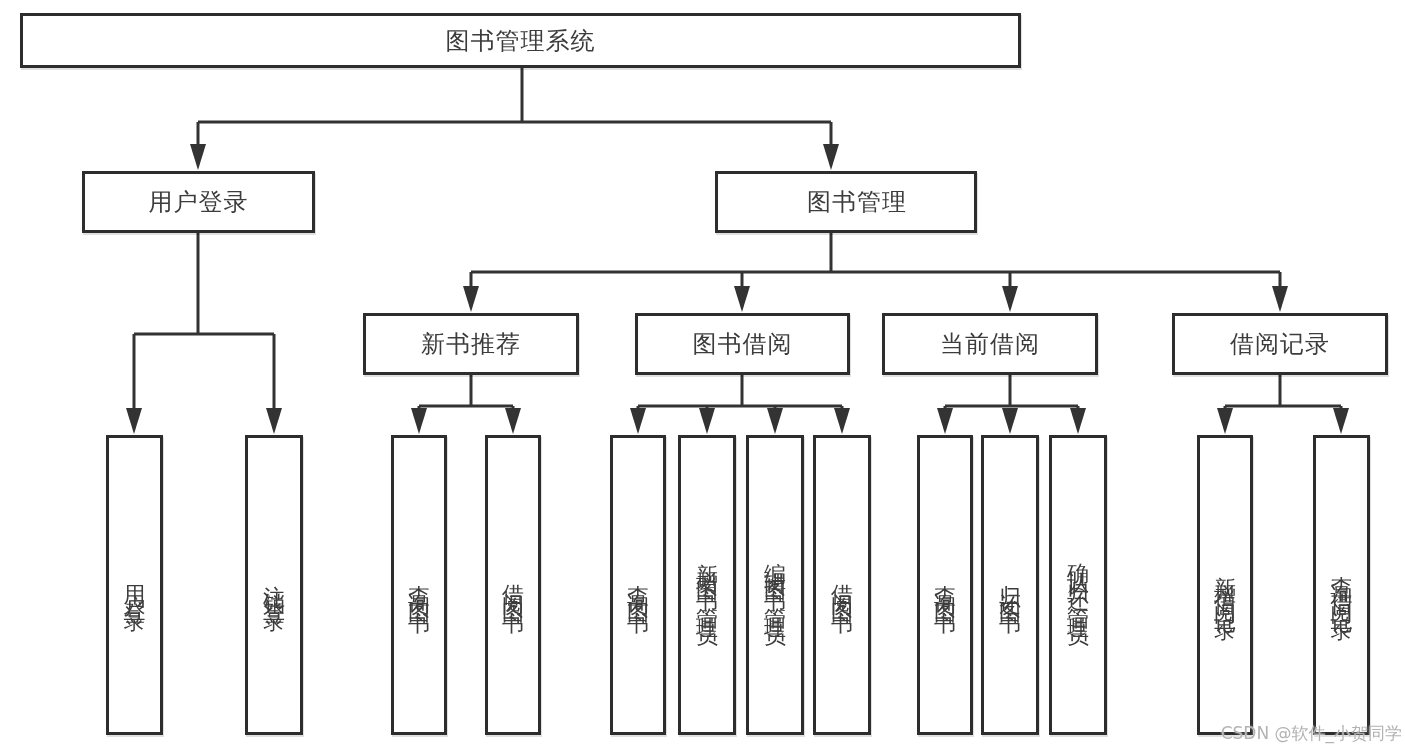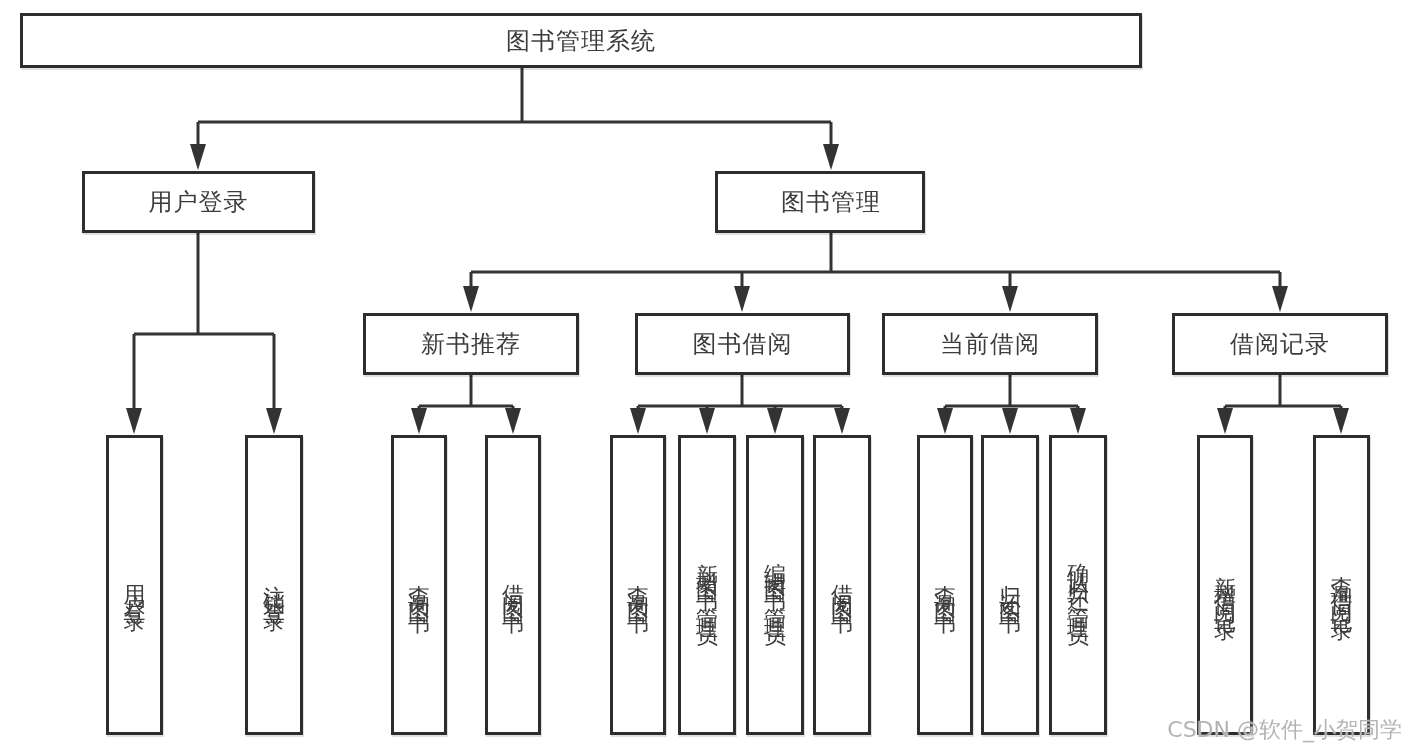--- a/index.html
+++ b/index.html
@@ -58,21 +58,21 @@
     font-size: 22px;
     letter-spacing: 9px;
     line-height: 1;
     color: var(--text);
   }
 
   .watermark {
     position: absolute;
     right: 3px;
     bottom: 2px;
-    font-size: 22px;
+    font-size: 17px;
     color: var(--watermark);
     white-space: nowrap;
     text-shadow: 0 0 2px rgba(255,255,255,0.9);
   }
 </style>
 </head>
 <body>
 
 <div class="canvas">
 
@@ -130,24 +130,24 @@
     <polygon points="1070,408 1086,408 1078,434"></polygon>
 
     <path d="M1280,375 V406"></path>
     <path d="M1225,406 H1341"></path>
     <path d="M1225,406 V410"></path>
     <path d="M1341,406 V410"></path>
     <polygon points="1217,408 1233,408 1225,434"></polygon>
     <polygon points="1333,408 1349,408 1341,434"></polygon>
   </svg>
 
-  <div class="node hnode" style="left:20px; top:13px; width:1122px; height:55px;">图书管理系统</div>
+  <div class="node hnode" style="left:20px; top:13px; width:1001px; height:55px;">图书管理系统</div>
 
   <div class="node hnode" style="left:82px; top:171px; width:233px; height:62px;">用户登录</div>
-  <div class="node hnode" style="left:715px; top:171px; width:210px; height:62px;padding-left:22px;">图书管理</div>
+  <div class="node hnode" style="left:715px; top:171px; width:262px; height:62px;padding-left:22px;">图书管理</div>
 
   <div class="node hnode" style="left:363px; top:313px; width:216px; height:62px;">新书推荐</div>
   <div class="node hnode" style="left:635px; top:313px; width:215px; height:62px;">图书借阅</div>
   <div class="node hnode" style="left:882px; top:313px; width:216px; height:62px;">当前借阅</div>
   <div class="node hnode" style="left:1172px; top:313px; width:216px; height:62px;">借阅记录</div>
 
   <div class="node vnode" style="left:106px; top:435px; width:57px; height:300px;">
     <span>用户登录</span>
   </div>
   <div class="node vnode" style="left:245px; top:435px; width:58px; height:300px;">

